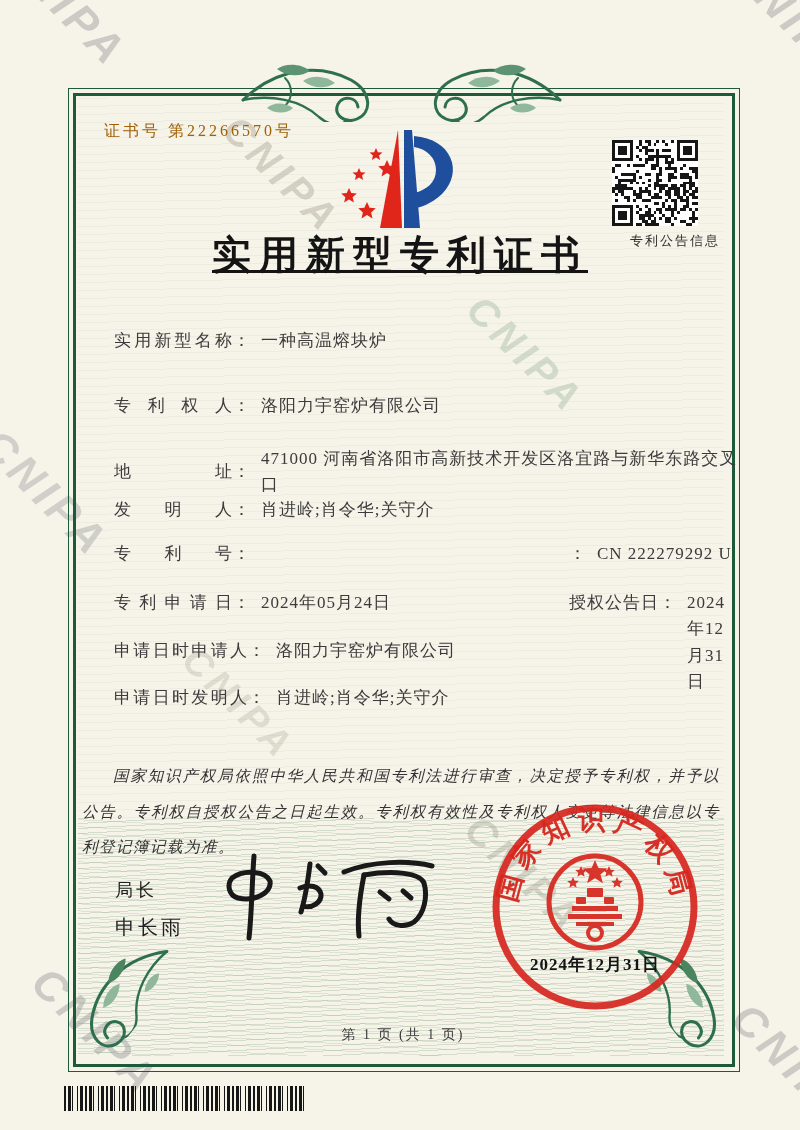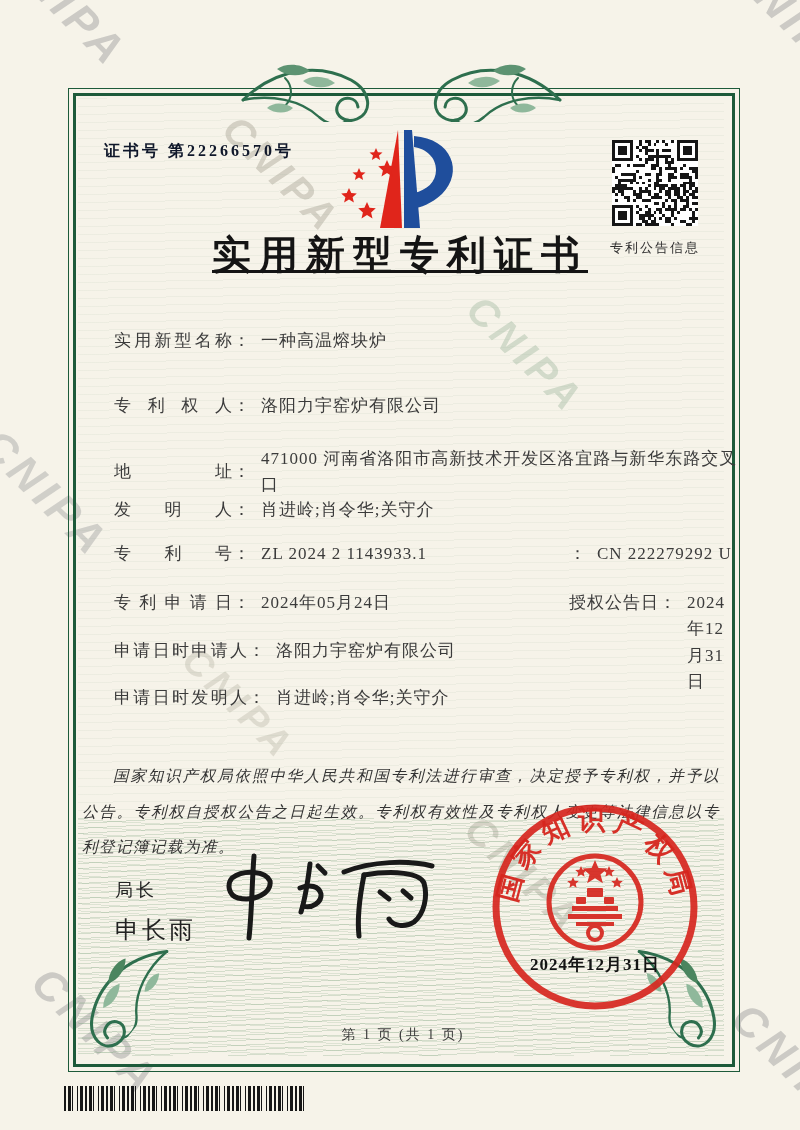--- a/index.html
+++ b/index.html
@@ -38,28 +38,28 @@
       repeating-linear-gradient(177deg, rgba(132,168,132,.30) 0 1px, transparent 1px 5px),
       repeating-linear-gradient(183deg, rgba(132,168,132,.22) 0 1px, transparent 1px 7px);
   }
   .waves-soft{
     left:78px;top:98px;width:646px;height:720px;
     background:repeating-linear-gradient(179deg, rgba(150,175,150,.10) 0 1px, transparent 1px 8px);
   }
 
   
   .cert-no{
-    left:104px;top:141px;
-    font-size:16px;letter-spacing:3px;color:#0f172a;font-weight:bold;
+    left:104px;top:121px;
+    font-size:16px;letter-spacing:3px;color:#a16207;
   }
   .logo{left:332px;top:126px;}
   .qr{left:612px;top:140px;width:86px;height:86px;}
   .qr-label{
-    left:580px;top:232px;width:150px;
-    text-align:center;font-size:13px;letter-spacing:2px;color:#2f2f2f;margin-top:7px;
+    left:600px;top:232px;width:150px;
+    text-align:center;font-size:13px;letter-spacing:2px;color:#2f2f2f;
   }
   .title{
     left:0;top:228px;width:800px;
     text-align:center;
     font-size:39px;font-weight:bold;color:#141414;
     letter-spacing:8px;
     text-decoration:underline;
   }
 
   
@@ -82,21 +82,21 @@
   .statement{
     left:82px;top:758px;width:638px;
     font-size:15.5px;font-style:italic;
     line-height:2.3;letter-spacing:1.5px;
     text-indent:2em;color:#333;
     text-align:justify;
   }
 
   
   .sig-title{left:115px;top:878px;font-family:"Liberation Sans",sans-serif;font-size:18px;letter-spacing:3px;color:#222;}
-  .sig-name{left:115px;top:914px;font-family:"Liberation Sans",sans-serif;font-size:24px;letter-spacing:3px;color:#222;}
+  .sig-name{left:115px;top:914px;font-family:"Liberation Sans",sans-serif;font-size:20px;letter-spacing:3px;color:#222;}
   .sig-svg{left:212px;top:848px;}
   .seal{left:488px;top:800px;}
 
   
   .footer{
     left:0;top:1026px;width:806px;
     text-align:center;font-size:14px;letter-spacing:2px;color:#3b3b3b;
   }
   .barcode{
     left:64px;top:1086px;width:243px;height:25px;
@@ -512,21 +512,20 @@
 </div>
 <div class="frow" style="top:497px;">
   <span class="flabel">发明人</span>
   <span class="fcolon">：</span>
   <span class="fvalue">肖进岭;肖令华;关守介</span>
 </div>
 
 <div class="frow" style="top:541px;width:620px;">
   <span class="flabel">专利号</span>
   <span class="fcolon">：</span>
-  <span class="fvalue">ZL 2024 2 1143933.1</span>
   <span class="rcol">
     <span class="fcolon">：</span>
     <span class="fvalue">CN 222279292 U</span>
   </span>
 </div>
 <div class="frow" style="top:590px;width:620px;">
   <span class="flabel">专利申请日</span>
   <span class="fcolon">：</span>
   <span class="fvalue">2024年05月24日</span>
   <span class="rcol">

